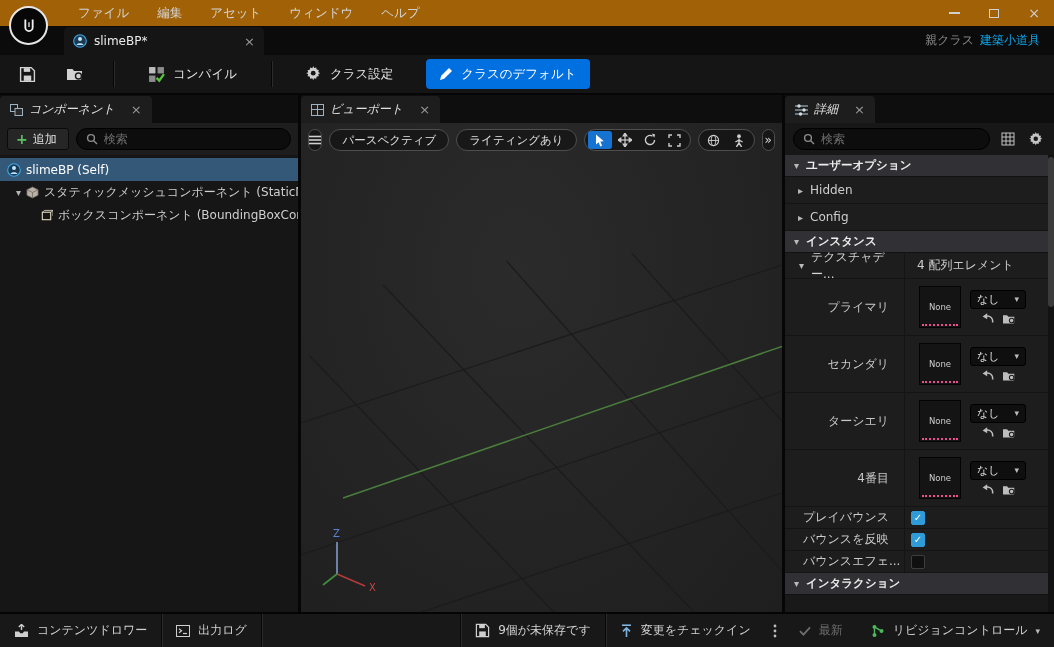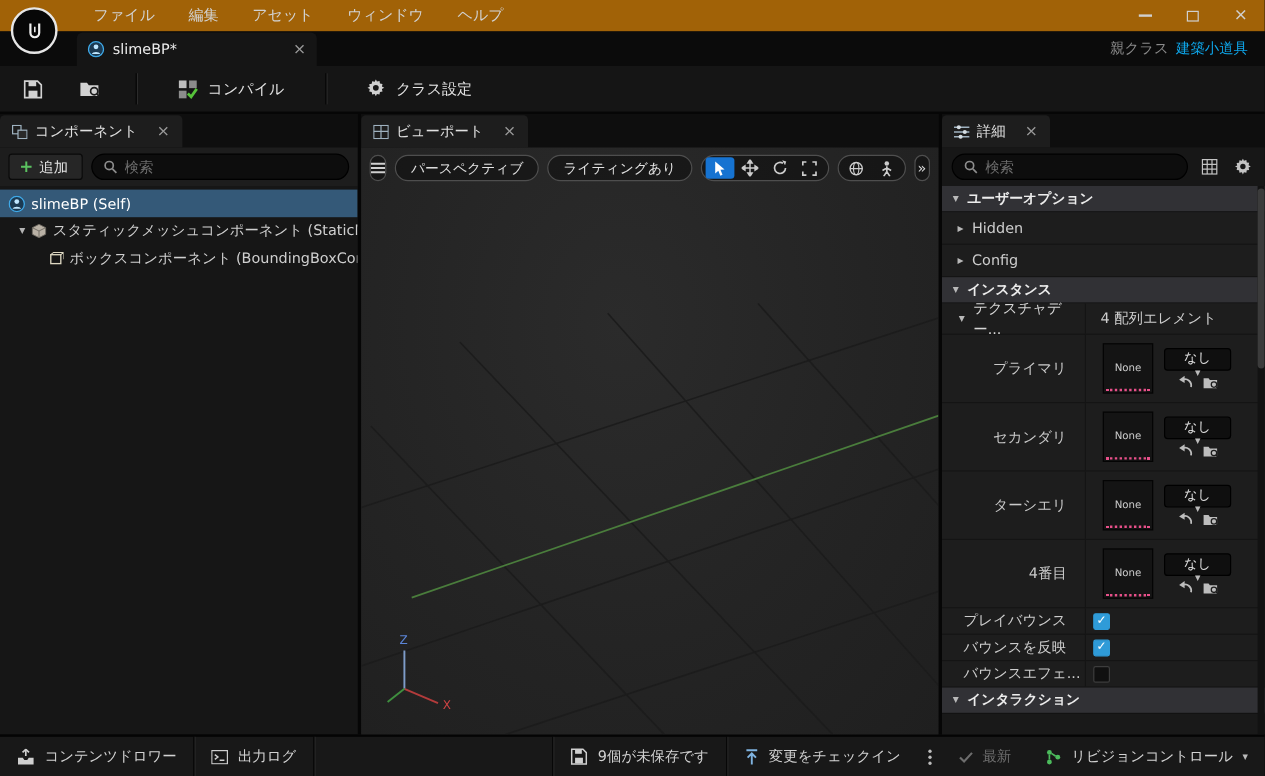--- a/index.html
+++ b/index.html
@@ -33,21 +33,21 @@
   .tool-textbtn { height:30px; display:flex; align-items:center; gap:8px; padding:0 13px; color:#e4e4e4; border-radius:4px; font-size:12.5px; }
   .tool-primary { background:#0070e0; color:#ffffff; margin-left:6px; }
 
   
   .main { flex:1; display:flex; min-height:0; background:#060606; }
   .panel { display:flex; flex-direction:column; background:#171717; min-width:0; }
   .panel-left { width:298px; margin-right:3px; }
   .panel-center { flex:1; margin-right:3px; }
   .panel-right { width:269px; }
   .ptabs { height:28px; background:#0e0e0e; display:flex; flex:0 0 auto; align-items:stretch; }
-  .ptab { background:#1d1d1d; display:flex; align-items:center; gap:6px; padding:0 10px; color:#e0e0e0; font-size:12px; border-radius:4px 4px 0 0; margin-top:1px; }
+  .ptab { background:#1d1d1d; display:flex; align-items:center; gap:6px; padding:0 10px; color:#e0e0e0; font-size:12px; border-radius:4px 4px 0 0; margin-top:1px;font-style:italic; }
   .ptab .tab-close { margin-left:10px; }
 
   
   .comp-toolbar { display:flex; align-items:center; padding:5px 7px; gap:7px; flex:0 0 auto; background:#1d1d1d; }
   .add-btn { display:flex; align-items:center; gap:5px; background:#262626; border:1px solid #0a0a0a; border-radius:3px; height:22px; padding:0 11px 0 8px; color:#e2e2e2; }
   .add-plus { color:#5bc160; font-size:14px; font-weight:bold; line-height:1; }
   .search-pill { flex:1; height:22px; border-radius:11px; background:#0d0d0d; border:1px solid #000; display:flex; align-items:center; padding:0 9px; gap:6px; }
   .search-pill input { flex:1; min-width:0; background:transparent; border:none; outline:none; color:#bdbdbd; font:inherit; }
   .search-pill input::placeholder { color:#6e6e6e; }
   .comp-tree { flex:1; background:#161616; padding-top:3px; overflow:hidden; }
@@ -79,21 +79,21 @@
   .arr-row { display:flex; height:26px; background:#1d1d1d; border-bottom:1px solid #141414; align-items:stretch; }
   .arr-left { width:120px; border-right:1px solid #141414; display:flex; align-items:center; gap:7px; padding-left:14px; color:#d6d6d6; }
   .arr-right { flex:1; display:flex; align-items:center; padding-left:12px; color:#cdcdcd; }
   .tex-row { display:flex; height:57px; background:#1d1d1d; border-bottom:1px solid #141414; align-items:stretch; }
   .tex-left { width:120px; border-right:1px solid #141414; display:flex; align-items:center; justify-content:flex-end; padding-right:15px; color:#c9c9c9; }
   .tex-right { flex:1; display:flex; align-items:center; gap:9px; padding-left:14px; }
   .thumb { width:42px; height:42px; background:#141414; border:1px solid #040404; display:flex; align-items:center; justify-content:center; position:relative; }
   .thumb::after { content:""; position:absolute; left:2px; right:2px; bottom:1px; border-bottom:2px dotted #e8508a; }
   .thumb-text { font-size:8.5px; color:#cdcdcd; }
   .tex-ctrl { display:flex; flex-direction:column; gap:4px; align-items:center; }
-  .mini-dd { width:56px; height:19px; background:#0f0f0f; border:1px solid #000; border-radius:3px; display:flex; align-items:center; justify-content:space-between; padding:0 6px; color:#e0e0e0; font-size:11px;flex-direction:column; }
+  .mini-dd { width:56px; height:19px; background:#0f0f0f; border:1px solid #000; border-radius:3px; display:flex; align-items:center; justify-content:space-between; padding:0 6px; color:#e0e0e0; font-size:11px; }
   .dd-caret { font-size:9px; color:#bbbbbb; }
   .tex-icons { display:flex; gap:8px; }
   .tex-icons .icon-btn { display:flex; align-items:center; }
   .cb-row { display:flex; height:22px; background:#1d1d1d; border-bottom:1px solid #141414; align-items:stretch; }
   .cb-left { width:120px; border-right:1px solid #141414; display:flex; align-items:center; padding-left:18px; color:#cdcdcd; white-space:nowrap; overflow:hidden; }
   .cb-right { flex:1; display:flex; align-items:center; padding-left:6px; }
   .checkbox { width:14px; height:14px; border-radius:2px; background:#101010; border:1px solid #3d3d3d; display:flex; align-items:center; justify-content:center; font-size:10px; color:#fff; }
   .checkbox.checked { background:#2f9bd8; border-color:#2f9bd8; }
   .checkbox.checked::after { content:"✓"; font-weight:bold; }
   .d-scrollbar { position:absolute; right:0; top:0; bottom:0; width:6px; background:#121212; }
@@ -181,20 +181,26 @@
       </svg>
       <span>コンパイル</span>
     </div>
     <div class="tool-sep"></div>
     <div class="tool-textbtn">
       <svg width="16" height="16" viewBox="0 0 16 16">
         <path d="M8 1l1 2.2 2.4-.6 .4 2.4 2.4.4-.6 2.4L15.8 9l-2.2 1 .6 2.4-2.4.4-.4 2.4-2.4-.6L8 16.8 7 14.6l-2.4.6-.4-2.4-2.4-.4.6-2.4L.2 9l2.2-1-.6-2.4 2.4-.4.4-2.4 2.4.6z" fill="#cfcfcf" transform="scale(0.9) translate(0,-1)"></path>
         <circle cx="7.2" cy="7.2" r="2.4" fill="#151515"></circle>
       </svg>
       <span>クラス設定</span>
+    </div>
+    <div class="tool-textbtn tool-primary">
+      <svg width="14" height="14" viewBox="0 0 14 14">
+        <path d="M1 13l1.2-4.2L10 1l3 3-7.8 7.8z" fill="#ffffff"></path>
+      </svg>
+      <span>クラスのデフォルト</span>
     </div>
   </div>
 
   <div class="main">
 
     <div class="panel panel-left">
       <div class="ptabs">
         <div class="ptab">
           <svg width="13" height="12" viewBox="0 0 13 12">
             <rect x="0.5" y="0.5" width="7" height="7" fill="none" stroke="#9fb2c0" stroke-width="1"></rect>

